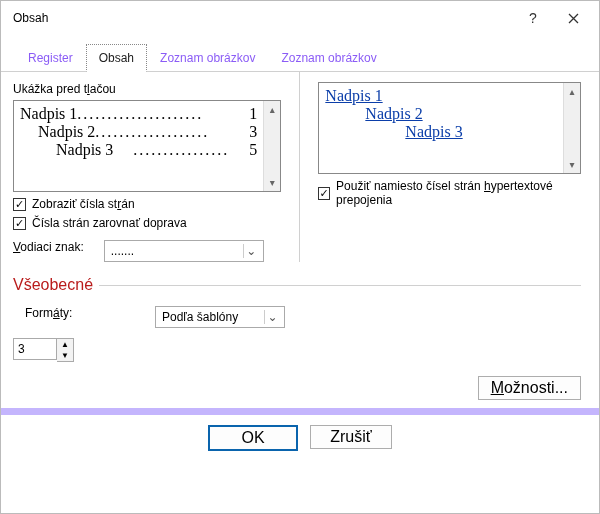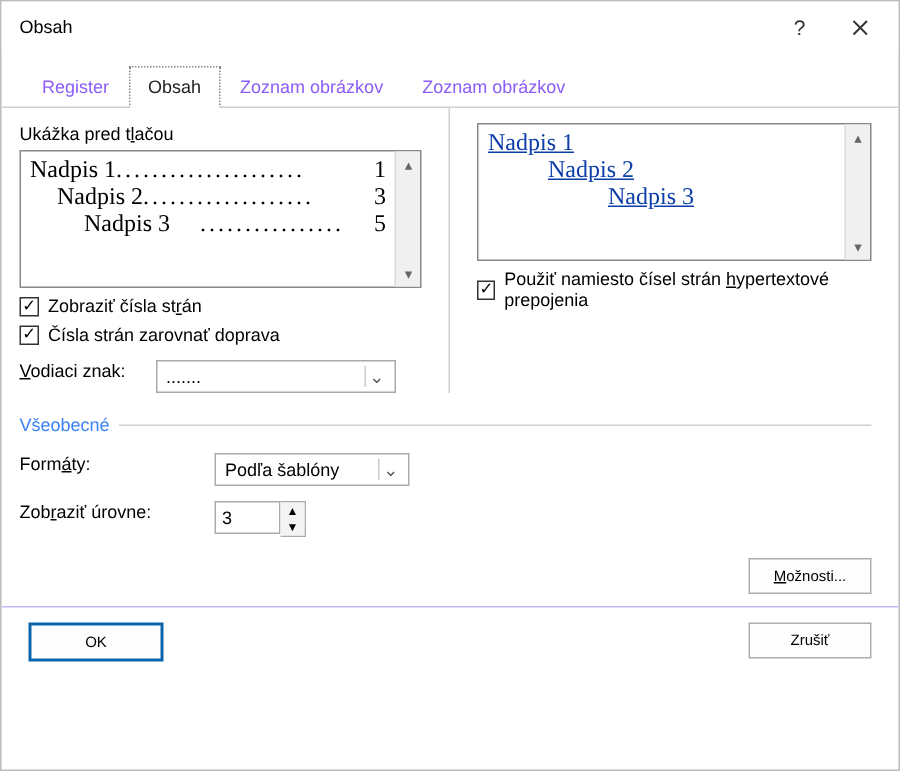--- a/index.html
+++ b/index.html
@@ -89,31 +89,31 @@
     display:flex; align-items:center; justify-content:space-between;
     padding: 0 4px 0 6px; font-size:12px; min-width:160px;
   }
   .select .dd { width:16px; text-align:center; color:#555; border-left:1px solid #ccc; margin-left:6px;}
   .spinner { display:flex; }
   .spinner input { width:44px; height:22px; border:1px solid #aaa; padding:0 4px; font-size:12px; }
   .spin-btns { display:flex; flex-direction:column; border:1px solid #aaa; border-left:none;}
   .spin-btns div { width:16px; height:11px; font-size:8px; display:flex; align-items:center; justify-content:center; background:#f3f3f3;}
   .vdiv { width:1px; background:#d0d0d0; margin: -10px 0 0 0; }
   fieldset.group { border:none; border-top:1px solid #d0d0d0; margin:14px 0 0 0; padding:10px 0 0 0;}
-  fieldset.group legend { padding:0 6px 0 0; font-size:12px; color:#3b82f6;}
+  fieldset.group legend { padding:0 6px 0 0; font-size:16px; color:#b91c1c;}
   .btnrow { display:flex; justify-content:flex-end; gap:10px; margin-top:14px;}
   .btn {
     height:24px; min-width:82px; padding:0 12px;
     border:1px solid #adadad; background:#fdfdfd;
-    font-size:10px; display:flex; align-items:center; justify-content:center;
+    font-size:16px; display:flex; align-items:center; justify-content:center;
   }
   .btn.primary { border:2px solid #0a64ad; min-width:90px; height:26px;}
   .underline-key { text-decoration: underline; }
   .checktext .underline-key { text-decoration: underline; }
-  .footer { border-top:1px solid #c4b5fd; padding:10px 18px 12px 18px; display:flex; justify-content:space-between; gap:12px;}
+  .footer { border-top:7px solid #c4b5fd; padding:10px 18px 12px 18px; display:flex; justify-content:center; gap:12px;}
 </style>
 </head>
 <body>
 
 <div class="titlebar">
   <span class="title">Obsah</span>
   <span class="spacer"></span>
   <div class="tbtn">?</div>
   <div class="tbtn">
     <svg width="11" height="11" viewBox="0 0 11 11">
@@ -200,29 +200,28 @@
         <span class="chkbox">
             <span class="chkmark">✓</span>
           </span>
         <span class="checktext"><span>Použiť namiesto čísel strán </span><span class="underline-key">h</span><span>ypertextové prepojenia</span></span>
       </label>
     </div>
   </div>
 
   <fieldset class="group">
     <legend>Všeobecné</legend>
-    <div class="rowfield" style="margin-top:2px;">
+    <div class="rowfield" style="margin-top:2px;margin-left:12px;">
       <span style="width:110px;"><span>Form</span><span class="underline-key">á</span><span>ty:</span></span>
       <div class="select" style="min-width:130px;">
         <span>Podľa šablóny</span>
         <span class="dd">⌄</span>
       </div>
     </div>
     <div class="rowfield">
-      <span style="width:110px;"><span>Zob</span><span class="underline-key">r</span><span>aziť úrovne:</span></span>
       <div class="spinner">
         <input value="3" style="">
         <div class="spin-btns">
           <div>▲</div>
           <div>▼</div>
         </div>
       </div>
     </div>
   </fieldset>
 

